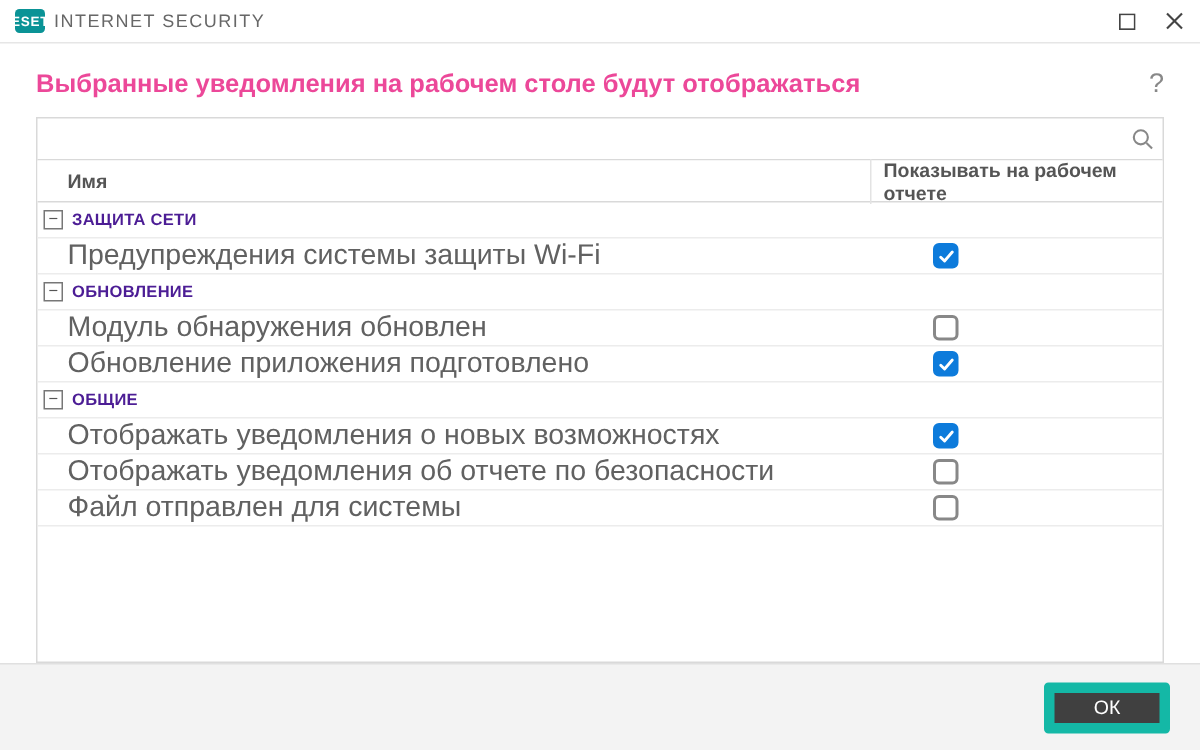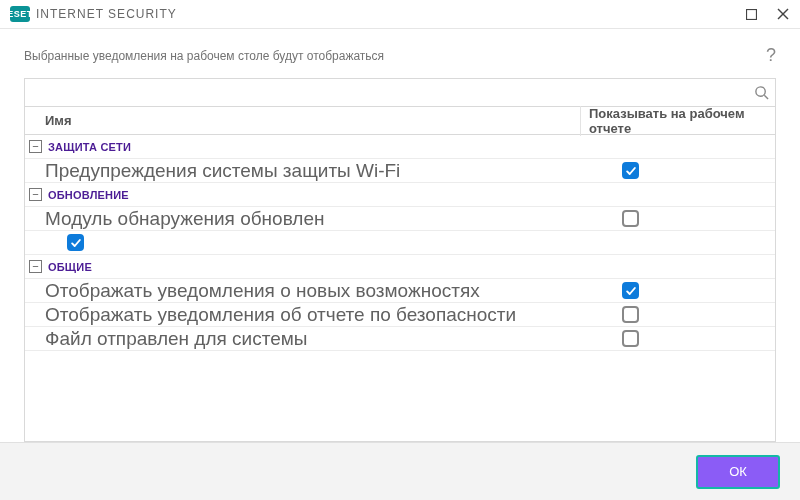--- a/index.html
+++ b/index.html
@@ -50,23 +50,23 @@
   width: 14px; height: 14px;
   display: flex; align-items: center; justify-content: center;
   cursor: pointer;
 }
 .header {
   padding: 16px 24px 12px 24px;
   display: flex;
   align-items: center;
 }
 .header h1 {
-  font-size: 12px;
-  font-weight: 400;
-  color: #737373;
+  font-size: 17px;
+  font-weight: 700;
+  color: #ec4899;
 }
 .help {
   margin-left: auto;
   color: #888;
   font-size: 18px;
   cursor: pointer;
 }
 .content-wrap {
   flex: 1;
   padding: 0 24px;
@@ -191,23 +191,23 @@
   height: 34px;
   border-radius: 3px;
   font-size: 13px;
   cursor: pointer;
   display: flex;
   align-items: center;
   justify-content: center;
   padding: 0 16px;
 }
 .btn-primary {
-  background: #8b5cf6;
+  background: #404040;
   color: #fff;
-  border: 2px solid #14b8a6;
+  border: 7px solid #14b8a6;
 }
 .btn-secondary {
   background: #e7eef4;
   color: #4a6a88;
   border: 1px solid #cfd9e2;
 }
 </style>
 </head>
 <body>
 
@@ -270,20 +270,21 @@
           <div class="collapse">−</div>
           <div class="group-label">ОБНОВЛЕНИЕ</div>
         </div>
         <div class="row">
           <div class="label">Модуль обнаружения обновлен</div>
           <div class="cb-cell">
             <div class="cb"></div>
           </div>
         </div>
         <div class="row">
+          <div class="label">Обновление приложения подготовлено</div>
           <div class="cb-cell">
             <div class="cb checked">
               <svg width="12" height="12" viewBox="0 0 14 14">
                 <polyline points="2.5,7.5 5.5,10.5 11.5,3.5" fill="none" stroke="#fff" stroke-width="2.2" stroke-linecap="round" stroke-linejoin="round"></polyline>
               </svg>
             </div>
           </div>
         </div>
         <div class="group">
           <div class="collapse">−</div>

